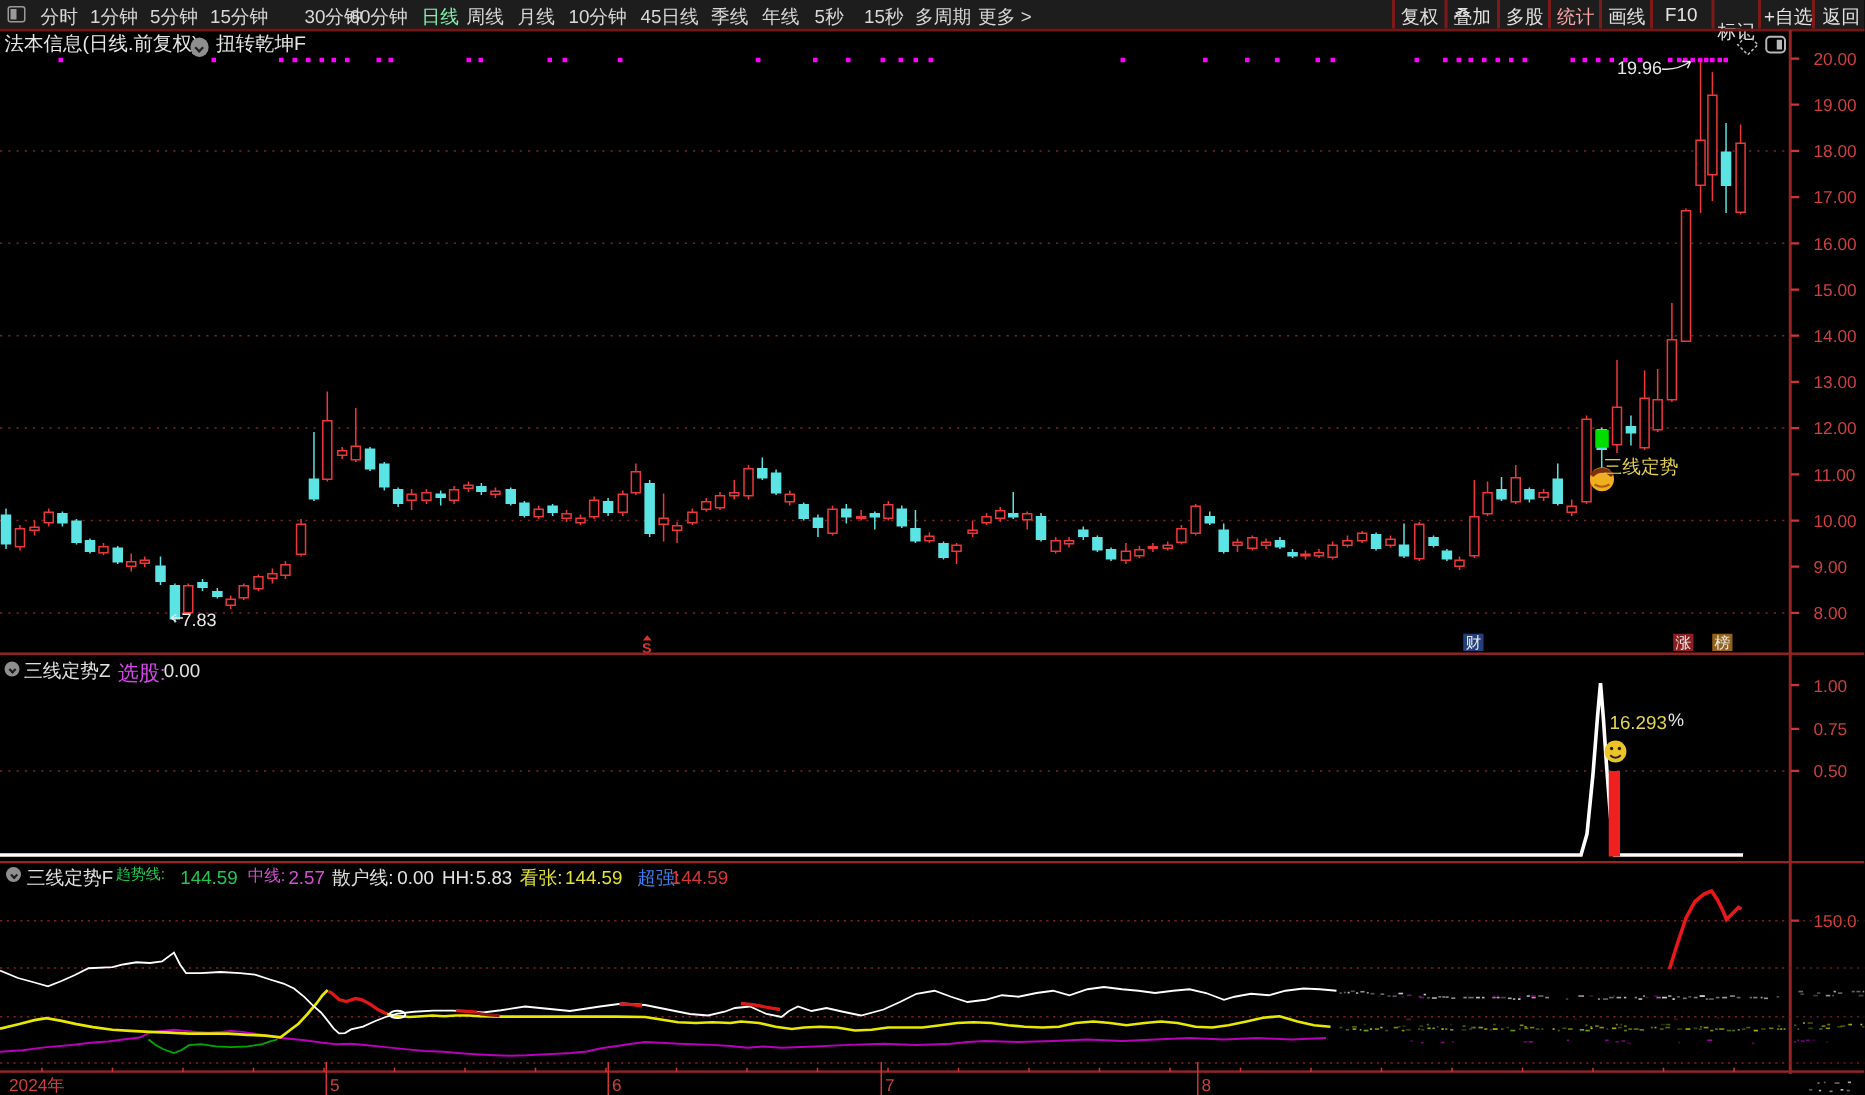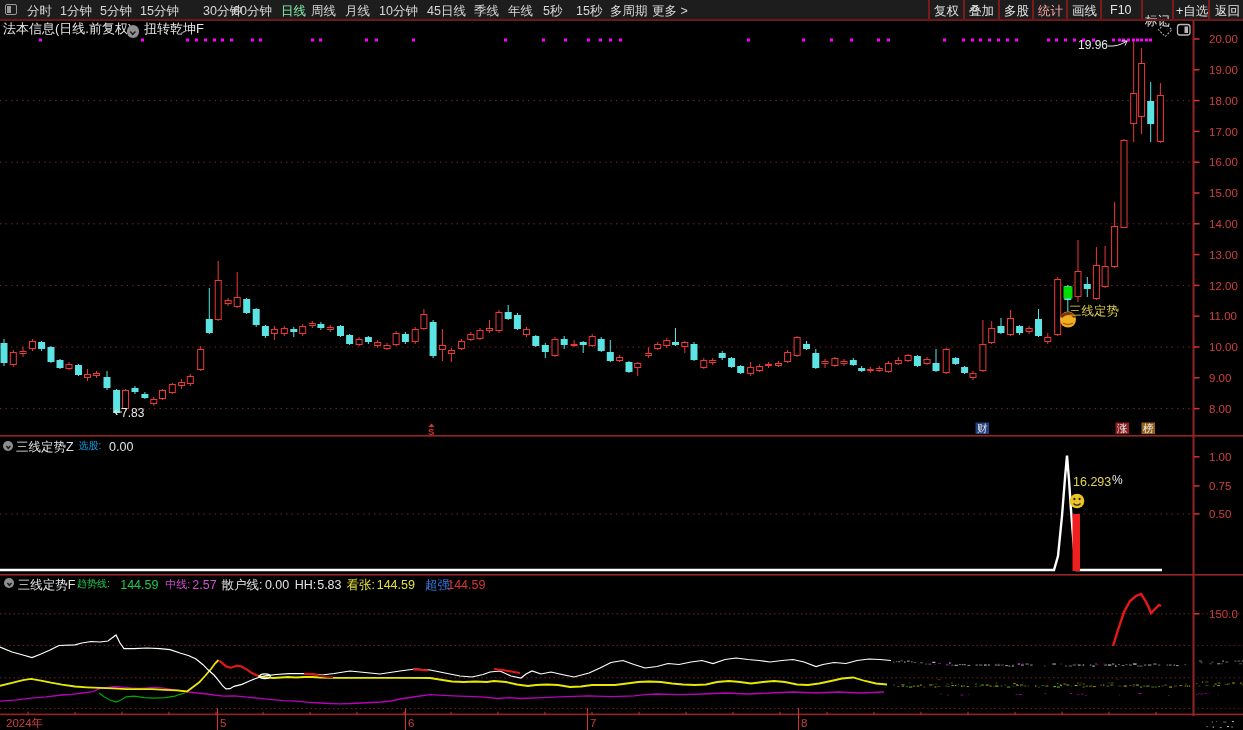--- a/index.html
+++ b/index.html
@@ -707,21 +707,21 @@
 <rect x="1227.1" y="726.0" width="1.8" height="1.1" fill="#e8e8e8" opacity="0.83"></rect>
 <rect x="1231.1" y="726.5" width="2.2" height="1.1" fill="#e8e8e8" opacity="0.46"></rect>
 </svg>
 <div class="t" style="left:3px;top:22px;font-size:13px;color:#e6e6e6">法本信息(日线.前复权)</div>
 <div style="position:absolute;left:126.8px;top:25.3px;width:12.4px;height:12.4px;border-radius:50%;background:#8f8f8f"></div>
 <div style="position:absolute;left:130.21px;top:29.144px;width:5.58px;height:5.58px;border-right:2px solid #1e1e1e;border-bottom:2px solid #1e1e1e;transform:rotate(45deg) scale(0.75)"></div>
 <div class="t" style="left:144px;top:22px;font-size:13px;color:#e6e6e6">扭转乾坤F</div>
 <div style="position:absolute;left:2.8px;top:440.8px;width:10.4px;height:10.4px;border-radius:50%;background:#8f8f8f"></div>
 <div style="position:absolute;left:5.66px;top:444.024px;width:4.680000000000001px;height:4.680000000000001px;border-right:2px solid #1e1e1e;border-bottom:2px solid #1e1e1e;transform:rotate(45deg) scale(0.75)"></div>
 <div class="t" style="left:16px;top:440px;font-size:12.5px;color:#e2e2e2">三线定势Z</div>
-<div class="t" style="left:78.5px;top:440px;font-size:10px;color:#0ea5e9">选股:</div>
+<div class="t" style="left:78.5px;top:440px;font-size:14px;color:#d946ef">选股:</div>
 <div class="t" style="left:109.1px;top:440px;font-size:12.5px;color:#e2e2e2">0.00</div>
 <div style="position:absolute;left:3.5999999999999996px;top:577.6px;width:10.8px;height:10.8px;border-radius:50%;background:#8f8f8f"></div>
 <div style="position:absolute;left:6.57px;top:580.948px;width:4.86px;height:4.86px;border-right:2px solid #1e1e1e;border-bottom:2px solid #1e1e1e;transform:rotate(45deg) scale(0.75)"></div>
 <div class="t" style="left:17.8px;top:577.5px;font-size:12.5px;color:#e2e2e2">三线定势F</div>
 <div class="t" style="left:77.1px;top:577.5px;font-size:10px;color:#1ec952">趋势线:</div>
 <div class="t" style="left:120.2px;top:577.5px;font-size:12.5px;color:#1ec952">144.59</div>
 <div class="t" style="left:165.2px;top:577.5px;font-size:11px;color:#d44fd4">中线:</div>
 <div class="t" style="left:192.3px;top:577.5px;font-size:12.5px;color:#d44fd4">2.57</div>
 <div class="t" style="left:221.4px;top:577.5px;font-size:12.5px;color:#e2e2e2">散户线:</div>
 <div class="t" style="left:264.9px;top:577.5px;font-size:12.5px;color:#e2e2e2">0.00</div>

